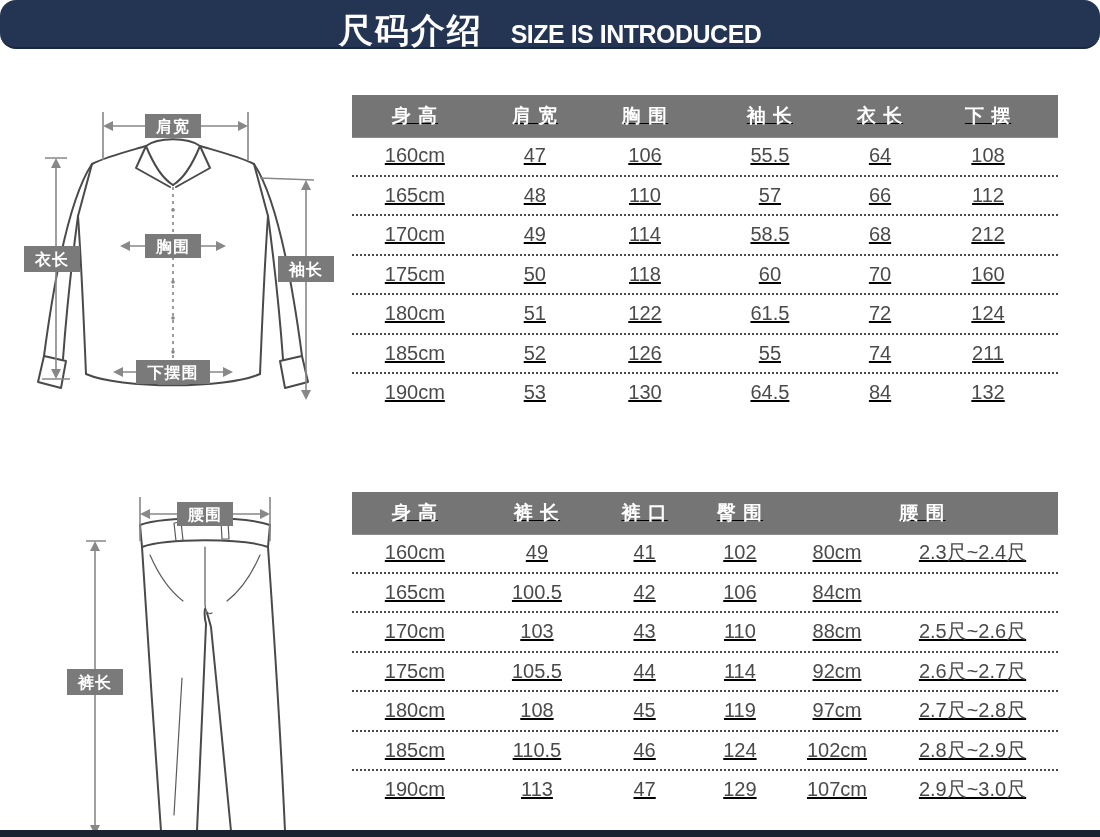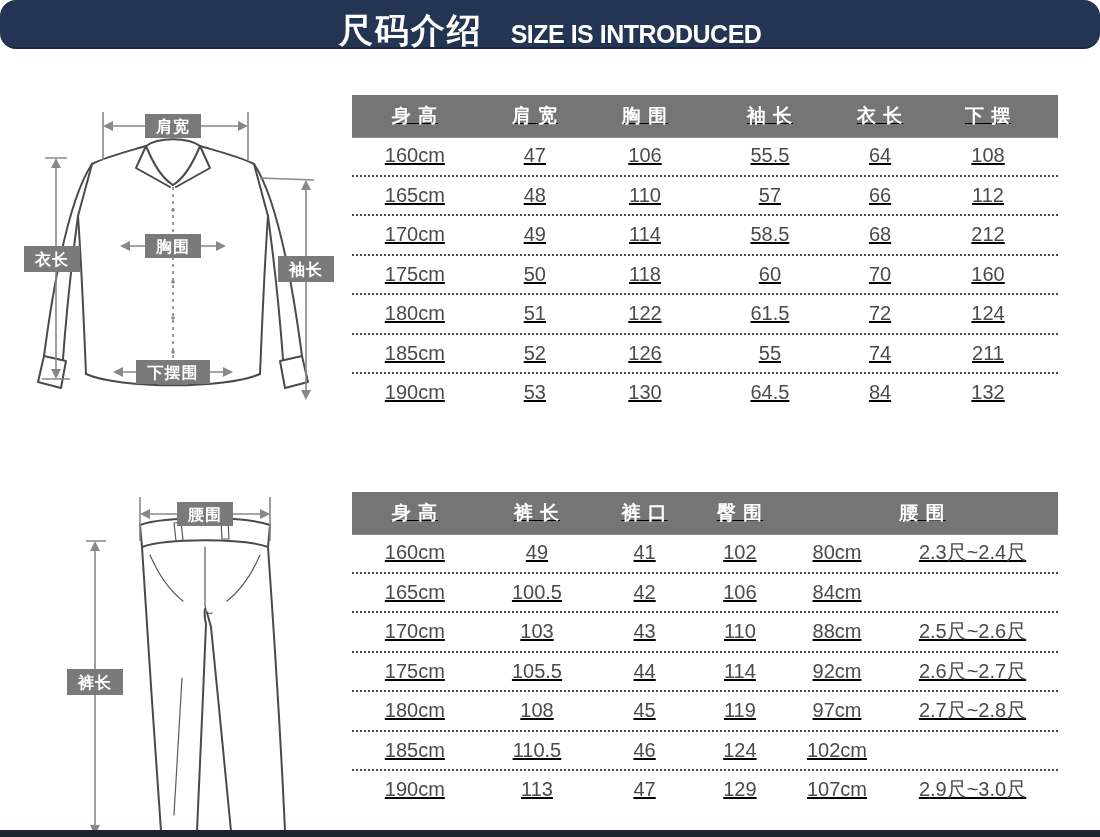--- a/index.html
+++ b/index.html
@@ -291,20 +291,21 @@
           <div class="tcell c3">119</div>
           <div class="tcell c4">97cm</div>
           <div class="tcell c5">2.7尺~2.8尺</div>
         </div>
         <div class="trow">
           <div class="tcell c0">185cm</div>
           <div class="tcell c1">110.5</div>
           <div class="tcell c2">46</div>
           <div class="tcell c3">124</div>
           <div class="tcell c4">102cm</div>
+          <div class="tcell c5">2.8尺~2.9尺</div>
         </div>
         <div class="trow">
           <div class="tcell c0">190cm</div>
           <div class="tcell c1">113</div>
           <div class="tcell c2">47</div>
           <div class="tcell c3">129</div>
           <div class="tcell c4">107cm</div>
           <div class="tcell c5">2.9尺~3.0尺</div>
         </div>
       </div>

